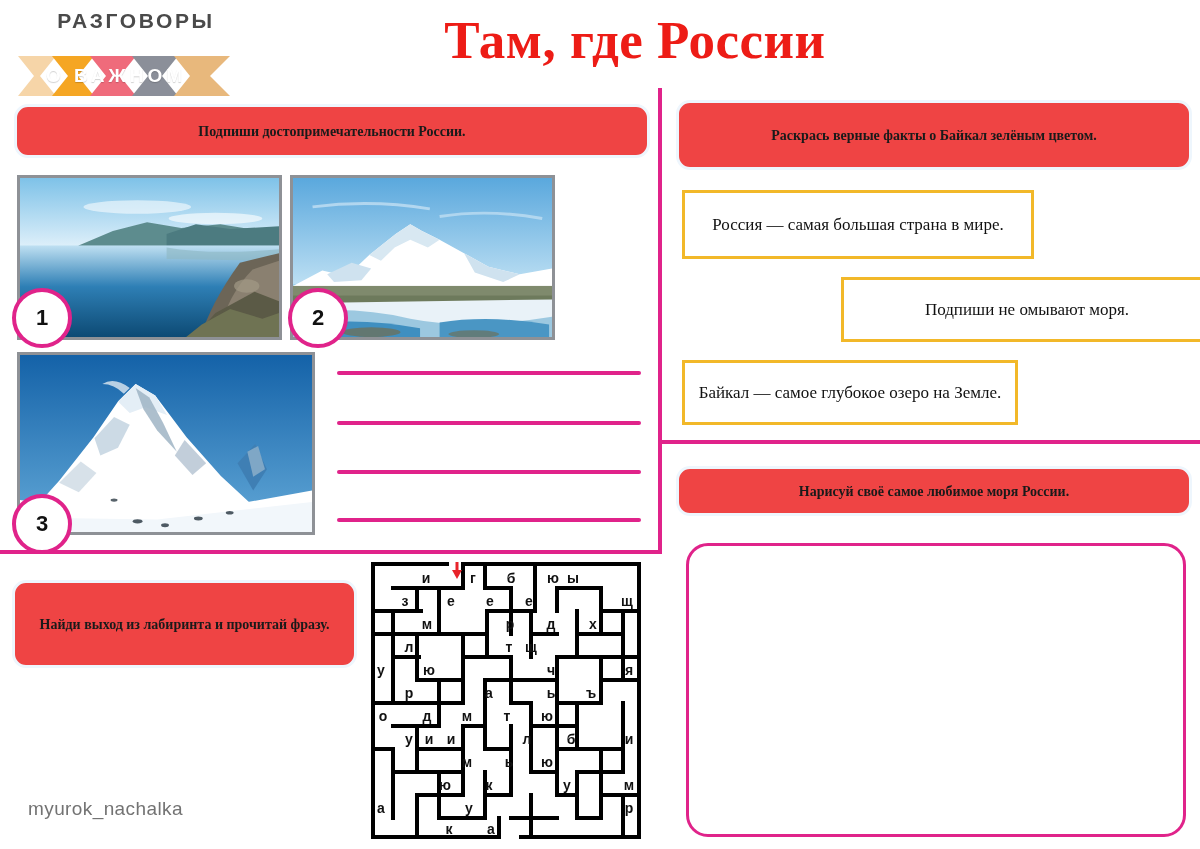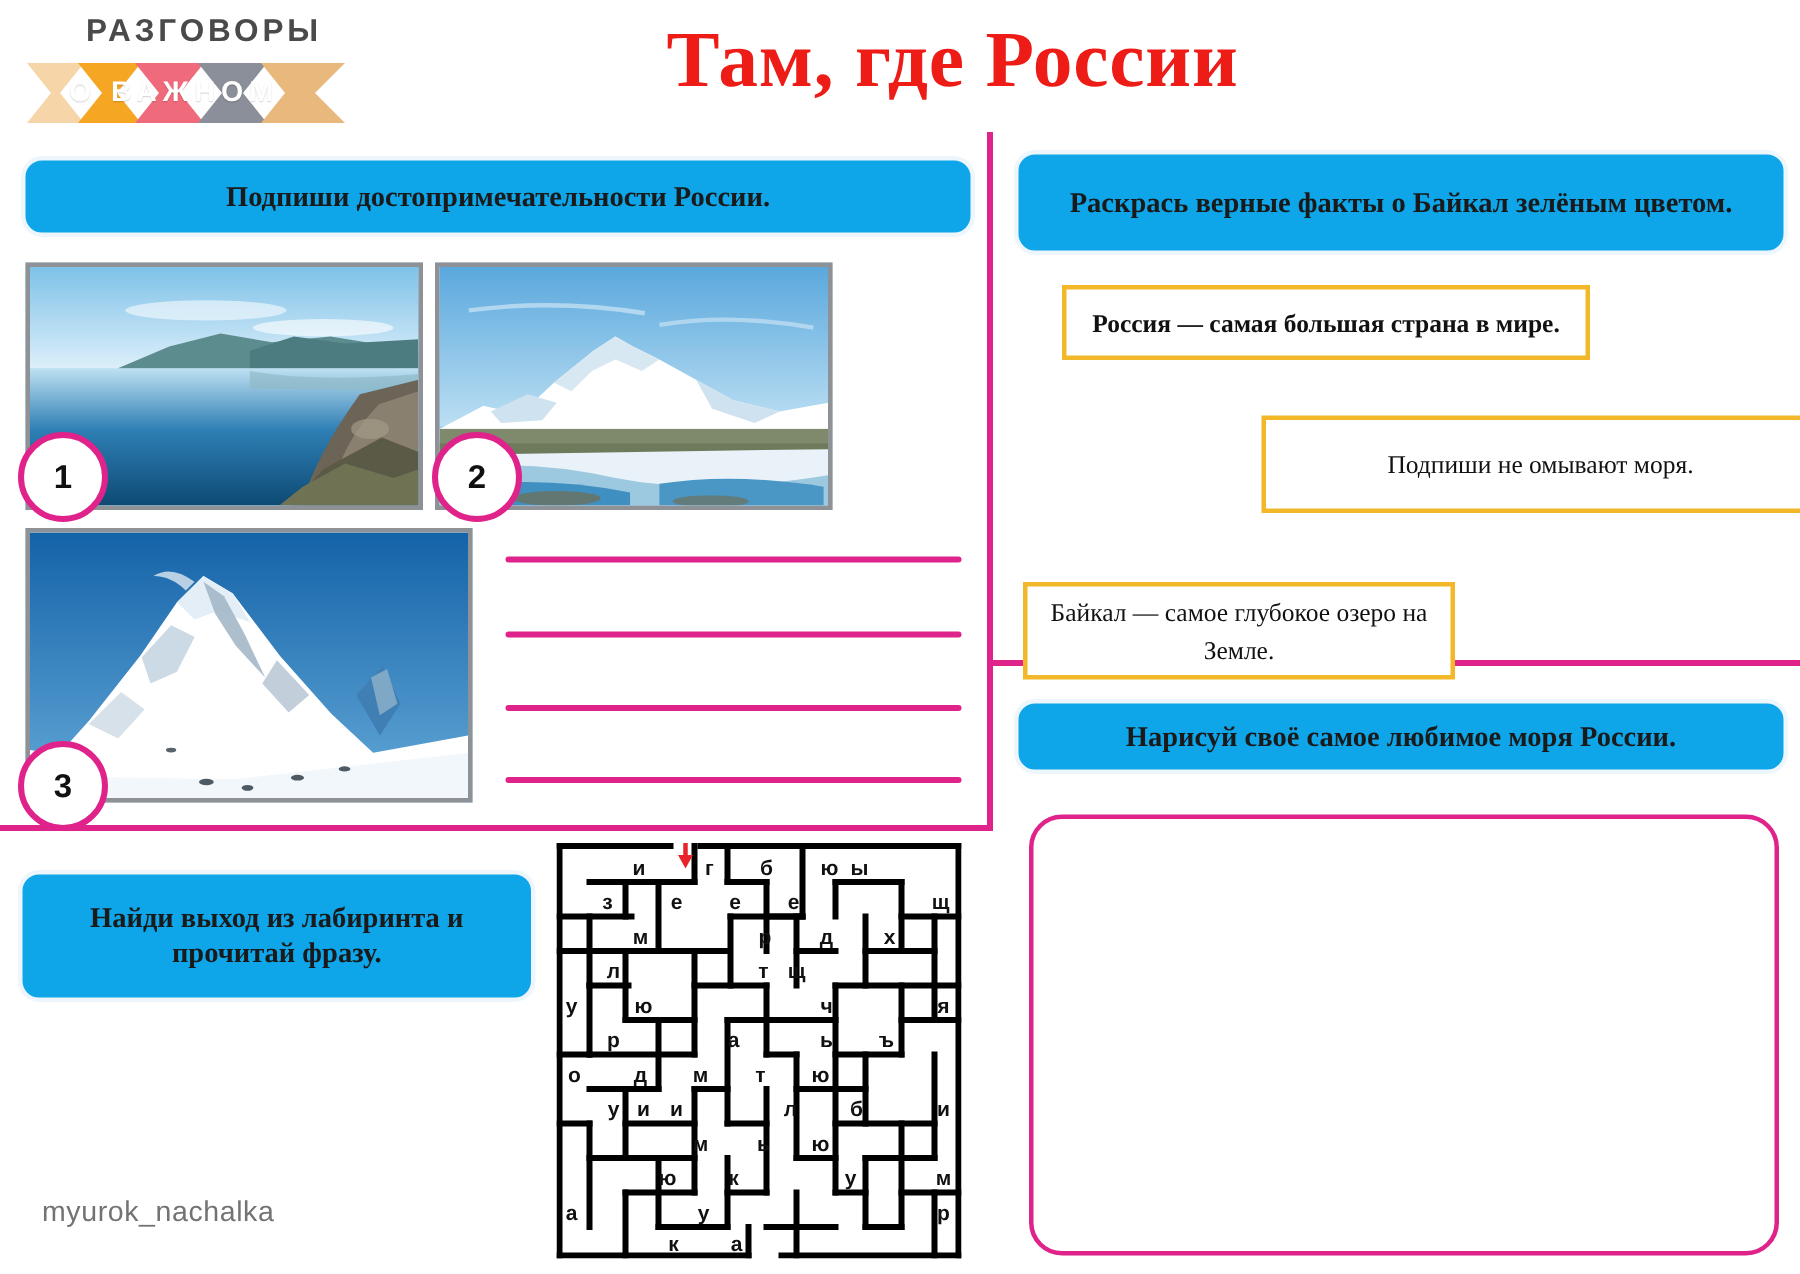--- a/index.html
+++ b/index.html
@@ -13,21 +13,21 @@
   .page{position:absolute;inset:0;}
 
   
   .logo{position:absolute;left:18px;top:6px;width:230px;height:80px;}
   .logo-top{
     font-family:"Liberation Sans", sans-serif;
     font-weight:700;font-size:21px;letter-spacing:2.6px;
     color:#4a4a4a;text-align:center;width:216px;margin-left:10px;
     line-height:30px;
   }
-  .banner{position:relative;width:228px;height:40px;margin-top:6px;}
+  .banner{position:relative;width:228px;height:40px;margin-top:20px;}
   .banner svg{position:absolute;left:0;top:0;}
   .banner-text{
     position:absolute;left:0;top:0;width:196px;height:40px;
     display:flex;align-items:center;justify-content:center;
     font-family:"Liberation Sans", sans-serif;
     font-weight:700;font-size:19px;letter-spacing:4px;
     color:#ffffff;
     text-shadow:0 1px 1px rgba(0,0,0,.18);
   }
 
@@ -41,28 +41,28 @@
     line-height:68px;
   }
 
   
   .vline{position:absolute;background:#e0238a;}
   .hline{position:absolute;background:#e0238a;}
 
   
   .pill{
     position:absolute;
-    background:#0ea5e9;
+    background:#ef4444;
     border:3px solid #eef6fd;
     border-radius:14px;
     box-sizing:border-box;
     display:flex;align-items:center;justify-content:center;
-    text-align:center;
+    text-align:left;
     font-family:"Liberation Serif", serif;
-    font-weight:700;font-size:19px;color:#1a1a1a;
+    font-weight:700;font-size:14px;color:#1a1a1a;
     line-height:23px;
     padding:4px 14px;
   }
 
   
   .photo{
     position:absolute;
     border:3px solid #8e9196;
     box-sizing:border-box;
     overflow:hidden;
@@ -237,29 +237,29 @@
 
   <div class="ansline" style="left:337px;top:371px;width:304px;"></div>
   <div class="ansline" style="left:337px;top:421px;width:304px;"></div>
   <div class="ansline" style="left:337px;top:470px;width:304px;"></div>
   <div class="ansline" style="left:337px;top:518px;width:304px;"></div>
 
   <div class="pill" style="left:676px;top:100px;width:516px;height:70px;">
     <span>Раскрась верные факты о Байкал зелёным цветом.</span>
   </div>
 
-  <div class="fact" style="left:708px;top:190px;width:352px;height:50px;font-weight:bold;">
+  <div class="fact" style="left:682px;top:190px;width:352px;height:69px;">
     <span>Россия — самая большая страна в мире.</span>
   </div>
 
   <div class="fact" style="left:841px;top:277px;width:372px;height:65px;">
     <span>Подпиши не омывают моря.</span>
   </div>
 
-  <div class="fact" style="left:682px;top:360px;width:288px;height:65px;margin-top:28px;">
+  <div class="fact" style="left:682px;top:360px;width:336px;height:65px;">
     <span>Байкал — самое глубокое озеро на Земле.</span>
   </div>
 
   <div class="pill" style="left:676px;top:466px;width:516px;height:50px;">
     <span>Нарисуй своё самое любимое моря России.</span>
   </div>
   <div class="drawbox" style="left:686px;top:543px;width:500px;height:294px;"></div>
 
   <div class="pill" style="left:12px;top:580px;width:345px;height:88px;">
     <span>Найди выход из лабиринта и прочитай фразу.</span>

